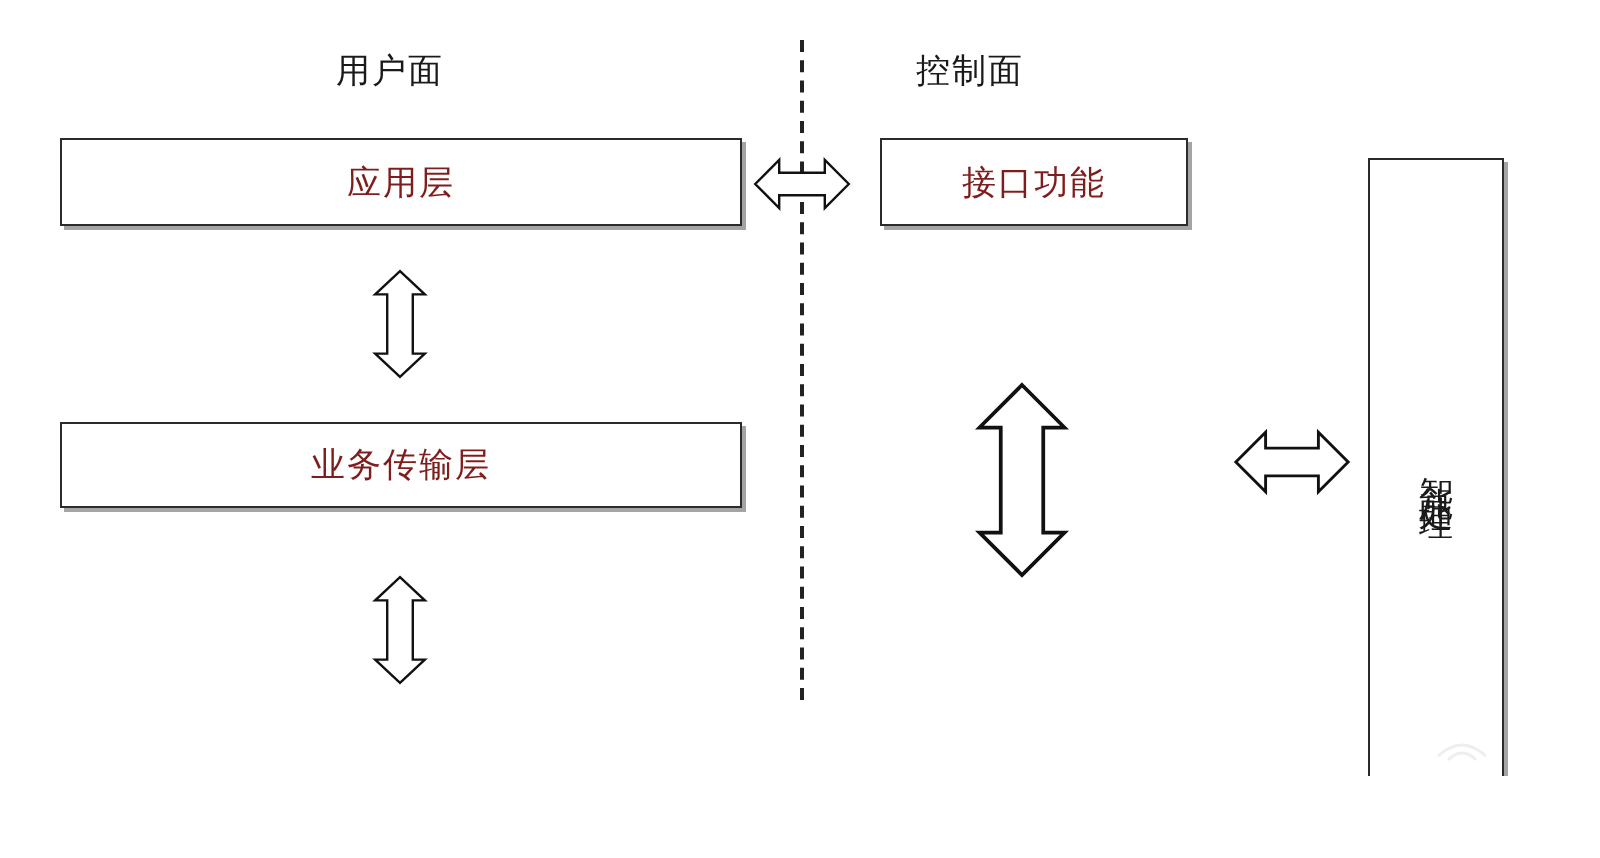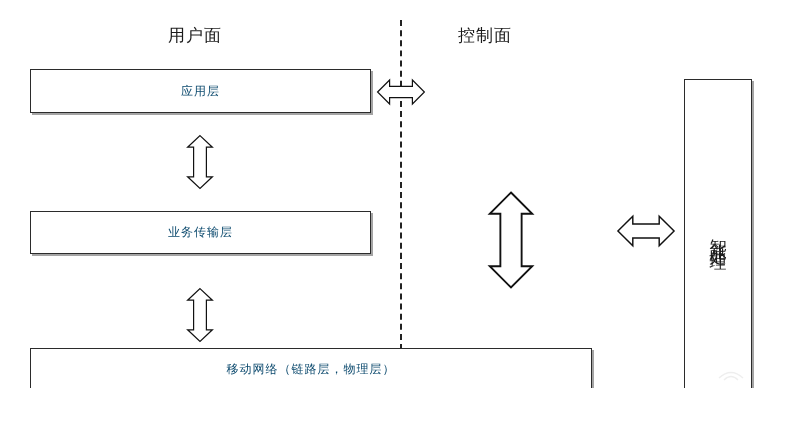--- a/index.html
+++ b/index.html
@@ -33,22 +33,22 @@
     position: absolute;
     background: #ffffff;
     border: 1.6px solid #2b2b2b;
     box-shadow: 2px 2px 0 0 rgba(90,90,90,0.55);
     display: flex;
     align-items: center;
     justify-content: center;
     box-sizing: border-box;
   }
   .layer-box .box-text {
-    font-size: 12px;
-    color: #0c4a6e;
+    font-size: 17px;
+    color: #7f1d1d;
     letter-spacing: 1px;
     white-space: nowrap;
     font-family: Liberation Mono, monospace;
   }
 
   #box-app   { left: 30px;  top: 69px;  width: 341px; height: 44px; }
   #box-if    { left: 440px; top: 69px;  width: 154px; height: 44px; }
   #box-trans { left: 30px;  top: 211px; width: 341px; height: 43px; text-align: center; }
   #box-mob   { left: 30px;  top: 348px; width: 562px; height: 43px; }
 
@@ -147,28 +147,28 @@
 
   <div class="plane-label" id="user-plane-label">用户面</div>
   <div class="plane-label" id="ctrl-plane-label">控制面</div>
 
   <div id="divider"></div>
 
   <div class="layer-box" id="box-app">
     <span class="box-text">应用层</span>
   </div>
 
+  <div class="layer-box" id="box-if">
+    <span class="box-text">接口功能</span>
+  </div>
 
   <div class="layer-box" id="box-trans">
     <span class="box-text">业务传输层</span>
   </div>
 
-  <div class="layer-box" id="box-mob">
-    <span class="box-text">移动网络（链路层，物理层）</span>
-  </div>
 
   <div id="box-intel">
     <span class="box-text-vertical">智能处理</span>
   </div>
 
   <div class="arrow" id="arrow-app-if">
     <svg width="50" height="36" viewBox="0 0 250 180">
       <polygon points="8,90 68,30 68,62 182,62 182,30 242,90 182,150 182,118 68,118 68,150"></polygon>
     </svg>
   </div>

